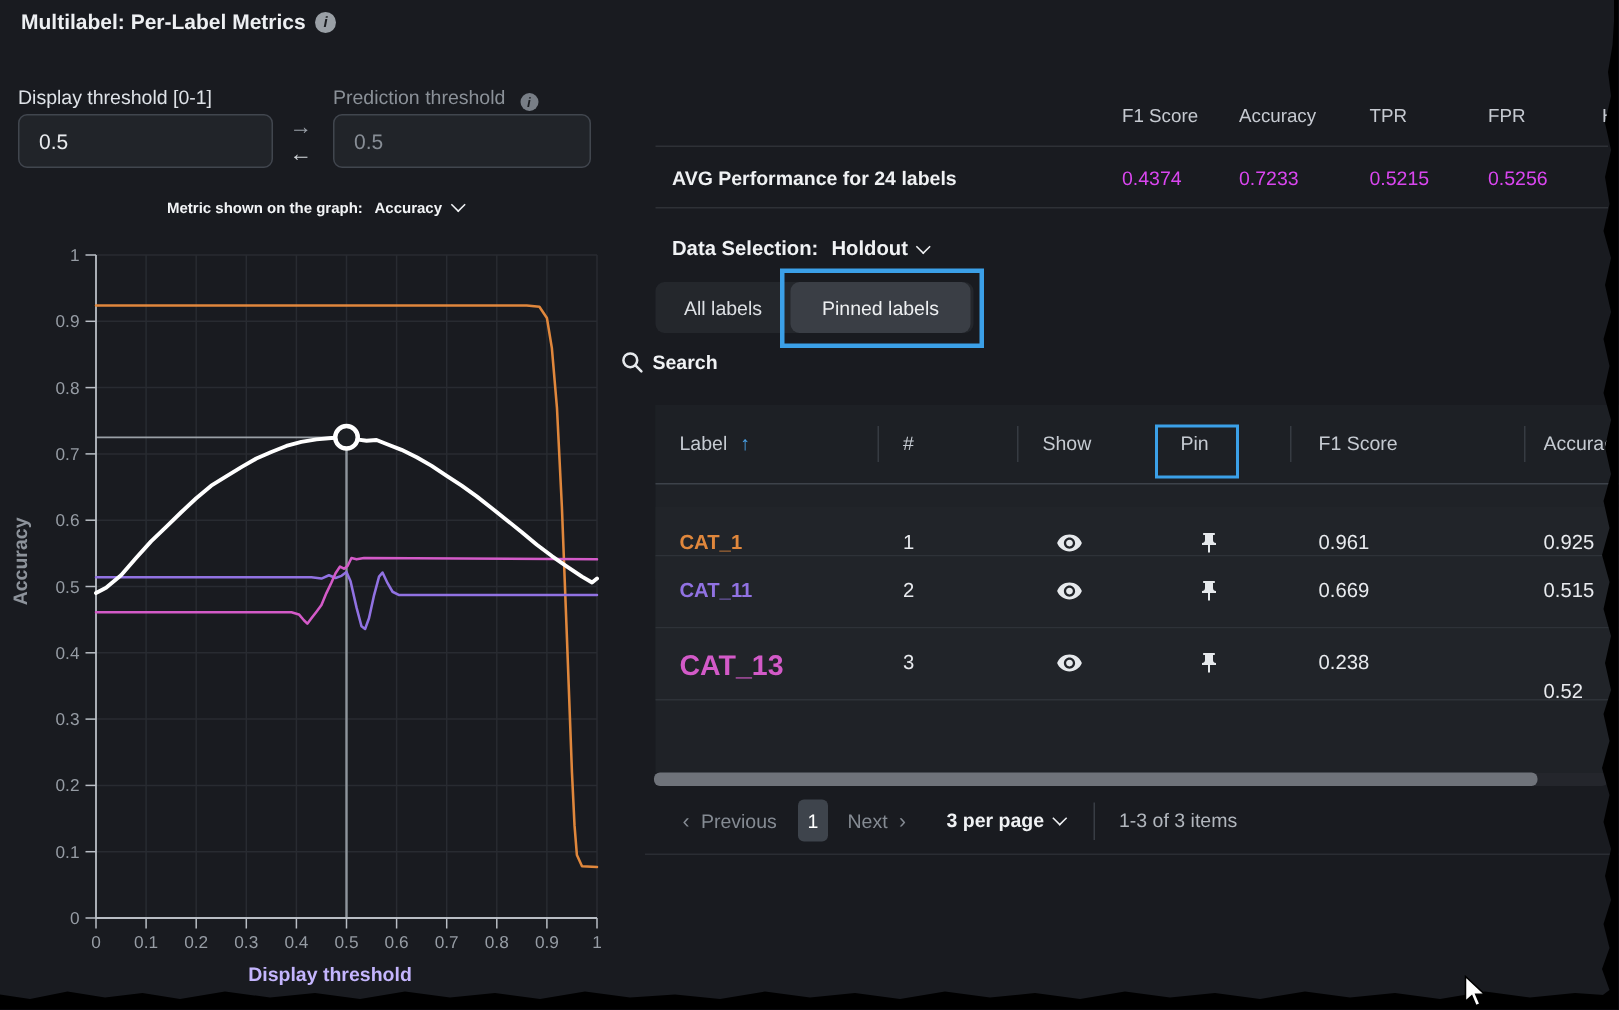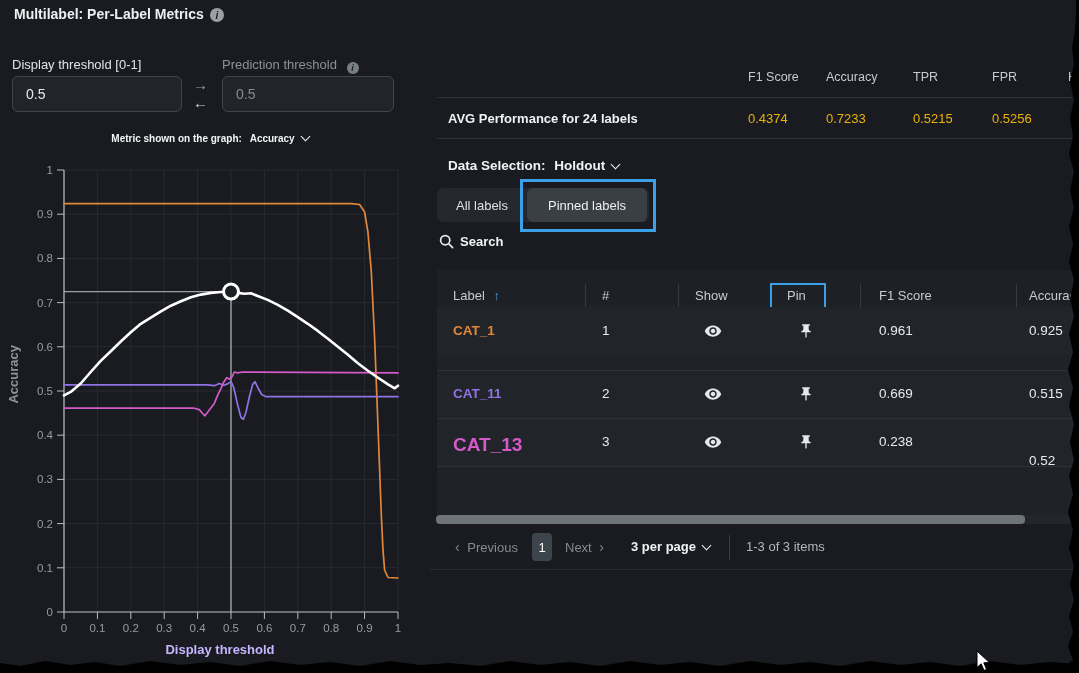--- a/index.html
+++ b/index.html
@@ -24,21 +24,21 @@
   .annot{border:3px solid #3ba0e8;box-sizing:border-box;}
   
   .card{background:#1f2227;}
   .thead{background:#1d2025;}
   .hdr{font-size:13px;color:#c6cbd2;}
   .vline{width:1px;background:#363b42;}
   .rowbg{background:#212429;}
   .sep{height:1px;background:#2e3238;}
   .cell{font-size:13.5px;color:#e8eaee;}
   .statlbl{font-size:12.5px;color:#c6cad1;}
-  .statval{font-size:13px;color:#eab308;}
+  .statval{font-size:13px;color:#d946ef;}
   .muted{color:#858b93;}
   .pagejump{background:#3e444c;border-radius:4px;width:20px;height:28px;display:flex;align-items:center;
             justify-content:center;font-size:13px;color:#fff;}
   .nowrap{white-space:nowrap;overflow:hidden;}
 </style>
 </head>
 <body>
 
 <div class="screen">
 
@@ -175,21 +175,21 @@
 
   <div class="abs tabbar" style="left:437px;top:188px;width:212px;height:34px;"></div>
   <div class="abs tab" style="left:437px;top:188px;width:90px;color:#dde0e4;">
       <span>All labels</span>
     </div>
   <div class="abs tab active" style="left:527px;top:188px;width:120px;color:#edeff1;">
       <span>Pinned labels</span>
     </div>
   <div class="abs annot" style="left: 520px; top: 179px; width: 136px; height: 53px; border-color: rgb(59, 160, 232);"></div>
 
-  <div class="abs" style="left:439px;top:234px;display:flex;align-items:center;gap:6px;">
+  <div class="abs" style="left:414px;top:234px;display:flex;align-items:center;gap:6px;">
     <svg width="15" height="15" viewBox="0 0 15 15">
       <circle cx="6.2" cy="6.2" r="4.6" fill="none" stroke="#e6e9ec" stroke-width="1.7"></circle>
       <line x1="9.8" y1="9.8" x2="13.6" y2="13.6" stroke="#e6e9ec" stroke-width="1.7" stroke-linecap="round"></line>
     </svg>
     <span class="bold" style="font-size:13px;color:#f0f2f4;">Search</span>
   </div>
 
   <div class="abs card" style="left:437px;top:270px;width:642px;height:245px;"></div>
   <div class="abs thead" style="left:437px;top:270px;width:642px;height:52px;"></div>
 
@@ -205,21 +205,21 @@
 
   <div class="abs vline" style="left:585px;top:284px;height:24px;"></div>
   <div class="abs vline" style="left:678px;top:284px;height:24px;"></div>
   <div class="abs vline" style="left:860px;top:284px;height:24px;"></div>
   <div class="abs vline" style="left:1016px;top:284px;height:24px;"></div>
 
   <div class="abs annot" style="left: 770px; top: 283px; width: 56px; height: 36px; border-width: 2.5px; border-color: rgb(59, 160, 232);"></div>
 
   <div class="abs" style="left:437px;top:322px;width:642px;height:1px;background:#3d424a;"></div>
 
-  <div class="abs rowbg" style="left:437px;top:307px;width:642px;height:48px;text-align:right;">
+  <div class="abs rowbg" style="left:437px;top:338px;width:642px;height:48px;text-align:right;">
     <span class="abs bold" style="left: 16px; top: 16px; font-size: 13.5px; color: rgb(224, 135, 60);">CAT_1</span>
     <span class="abs cell" style="left:165px;top:16px;">1</span>
     <svg class="abs" style="left:267px;top:15px;" width="18" height="18" viewBox="0 0 24 24">
       <path fill="#e6e9ec" d="M12,4.5C7,4.5,2.7,7.6,1,12c1.7,4.4,6,7.5,11,7.5s9.3-3.1,11-7.5C21.3,7.6,17,4.5,12,4.5z M12,17c-2.8,0-5-2.2-5-5s2.2-5,5-5s5,2.2,5,5S14.8,17,12,17z M12,9c-1.7,0-3,1.3-3,3s1.3,3,3,3s3-1.3,3-3S13.7,9,12,9z"></path>
     </svg>
     <svg class="abs" style="left:361px;top:16px;" width="16" height="16" viewBox="0 0 24 24">
       <path fill="#e6e9ec" d="M16,9V4h1c0.6,0,1-0.4,1-1s-0.4-1-1-1H7C6.4,2,6,2.4,6,3s0.4,1,1,1h1v5c0,1.7-1.3,3-3,3v2h6v7l1,1l1-1v-7h6v-2C17.3,12,16,10.7,16,9z"></path>
     </svg>
     <span class="abs cell" style="left:442px;top:16px;">0.961</span>
     <span class="abs cell" style="left:592px;top:16px;">0.925</span>

